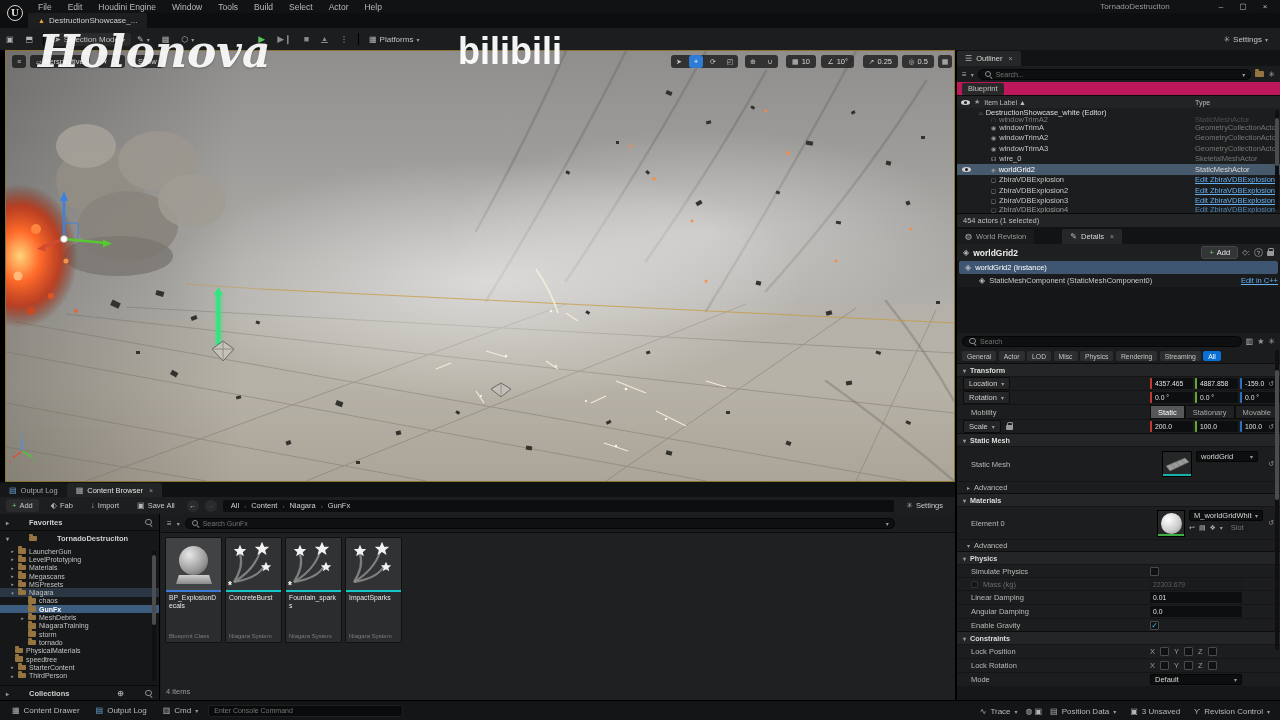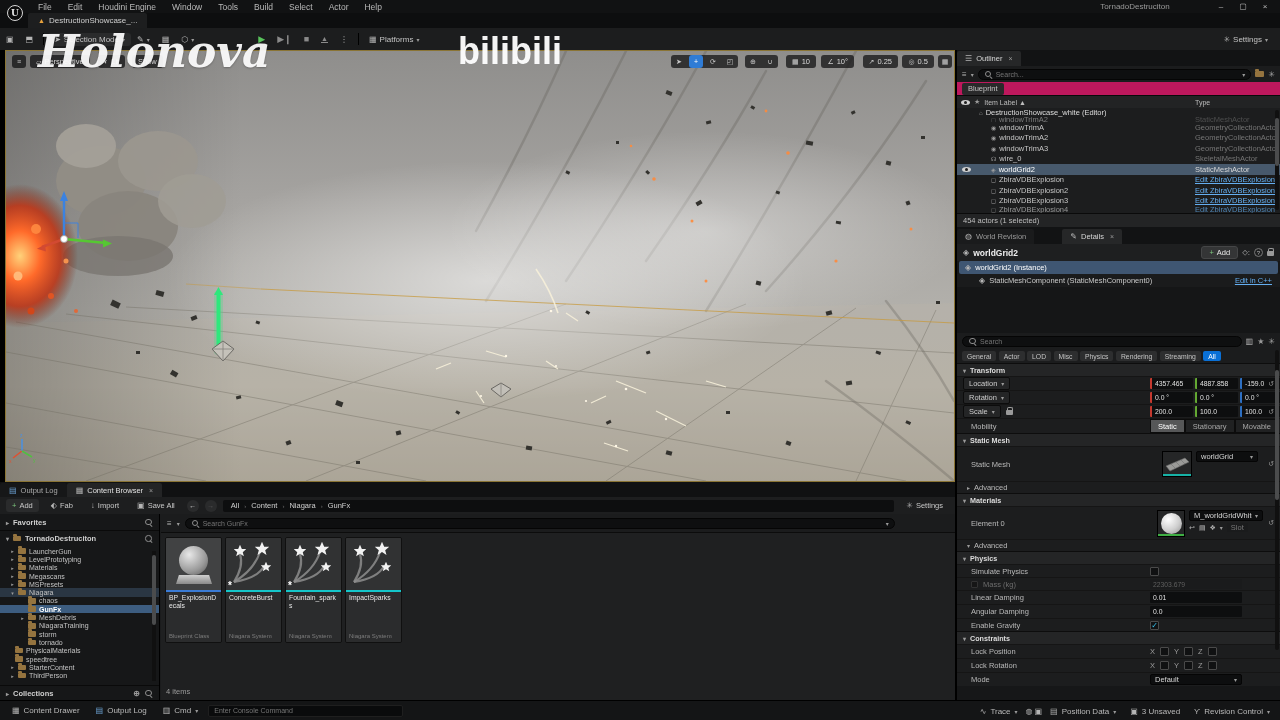--- a/index.html
+++ b/index.html
@@ -54,21 +54,21 @@
 .orow.sel .typ{color:#d6d6d6}
 .oico{font-size:6px;color:#9f9f9f}
 #outfooter{height:14px;display:flex;align-items:center;background:#232425;border-top:1px solid #0a0a0a;padding:0 6px;color:#bfbfbf}
 .vscroll{position:absolute;width:4px;background:#101010;border-radius:2px}
 .vthumb{position:absolute;left:0;width:4px;background:#4b4c4d;border-radius:2px}
 
 .dhdr{height:17px;display:flex;align-items:center;gap:4px;padding:0 6px;background:#1e1f20}
 #addbtn{background:#343536;border:1px solid #454647;border-radius:3px;padding:1px 7px;display:flex;gap:3px;align-items:center;color:#e8e8e8}
 .inst{height:13px;margin:0 2px;background:#3f5672;border-radius:2px;display:flex;align-items:center;gap:4px;padding:0 6px;color:#fff}
 .comp{height:13px;display:flex;align-items:center;gap:4px;padding:0 6px 0 22px;background:#1a1b1c;position:relative}
-.cpp{position:absolute;right:8px;color:#64aef0;text-decoration:underline}
+.cpp{position:absolute;right:2px;color:#64aef0;text-decoration:underline}
 #compvoid{height:46px;background:#151617}
 #dchips{height:14px;display:flex;align-items:center;gap:2.5px;padding:0 5px;background:#1b1c1d;font-size:6.8px}
 .dchip{background:#2d2e2f;border-radius:2px;padding:1.5px 5px;color:#c4c4c4}
 .dchip.on{background:#0a70d6;color:#fff}
 .sect{height:13px;display:flex;align-items:center;gap:4px;padding:0 6px;background:#242526;border-top:1px solid #0d0d0d;color:#dcdcdc;font-weight:bold;font-size:7.2px}
 .drow{display:flex;align-items:center;padding:0 6px;position:relative;background:#1c1d1e;border-top:1px solid #151515}
 .dlab{color:#b9b9b9}
 .dlab.dim2{color:#6d6d6d}
 .vals{position:absolute;left:193px;display:flex;gap:2px;align-items:center}
 .nf{width:43px;height:10.5px;background:#0d0e0f;border-radius:1px;color:#e0e0e0;font-size:6.8px;display:flex;align-items:center;padding:0 3px;overflow:hidden;white-space:nowrap}
@@ -103,21 +103,21 @@
 .lockI::before{content:"";position:absolute;top:-3px;left:1.2px;width:3.6px;height:3px;border:1px solid #9a9a9a;border-bottom:none;border-radius:2px 2px 0 0}
 
 #bottompanel{position:absolute;left:0;top:482px;width:955px;height:218px;background:#1b1c1d;font-size:7.5px}
 #btabs{height:15px;background:#101112;display:flex;align-items:flex-end}
 .btab{height:14px;display:flex;align-items:center;gap:4px;padding:0 9px;border-radius:2px 2px 0 0}
 #cbtoolbar{height:17px;background:#1d1e1f;display:flex;align-items:center;gap:6px;padding:0 6px}
 .navcirc{width:12px;height:12px;border-radius:50%;background:#2a2b2c;display:flex;align-items:center;justify-content:center;font-size:7px;color:#d0d0d0}
 #crumbbar{flex:1;height:12px;background:#0d0e0f;border-radius:2px;display:flex;align-items:center;gap:5px;padding:0 8px;color:#cfcfcf}
 .crumbsep{color:#6f6f6f;font-size:6px}
 #cbsidebar{position:absolute;left:0;top:32px;width:160px;height:186px;background:#161718;border-right:1px solid #000}
-.shead{height:17px;display:flex;align-items:center;gap:4px;padding:0 6px;font-weight:bold;color:#cfcfcf;border-bottom:1px solid #0a0a0a}
+.shead{height:17px;display:flex;align-items:center;gap:20px;padding:0 6px;font-weight:bold;color:#cfcfcf;border-bottom:1px solid #0a0a0a}
 .titem{height:8.3px;display:flex;align-items:center;gap:3px;font-size:7px;color:#c3c3c3;white-space:nowrap}
 .titem .arr{width:5px;font-size:5px;color:#9a9a9a;text-align:center;flex:none}
 .titem.hl{background:#2a3643}
 .titem.sel2{background:#3d5d80;color:#fff}
 .fold.sm{width:8px;height:5.5px}
 #treeScroll{position:absolute;left:152px;top:37px;width:4px;height:130px;background:#101010}
 #cbmain{position:absolute;left:161px;top:32px;width:794px;height:186px;background:#1f2021}
 #filterrow{height:19px;display:flex;align-items:center;gap:5px;padding:0 6px;background:#1b1c1d;border-bottom:1px solid #0c0c0c}
 .tile{position:absolute;width:57px;background:#262728;border:1px solid #101010;border-radius:2px;overflow:hidden}
 .tthumb{width:100%;height:52px;background:#363738;position:relative}
@@ -624,40 +624,40 @@
     <div class="tchip">
         <span>Rotation</span>
         <span class="chev">▾</span>
       </div>
     <div class="vals">
       <div class="nf ax-x">0.0 °</div>
       <div class="nf ax-y">0.0 °</div>
       <div class="nf ax-z">0.0 °</div>
     </div>
   </div>
-  <div class="drow" style="height:14px">
-    <div class="tchip">
-        <span>Scale</span>
-        <span class="chev">▾</span>
-      </div>
-    <span class="lockI" style="margin-left:5px"></span>
-    <div class="vals">
-      <div class="nf ax-x">200.0</div>
-      <div class="nf ax-y">100.0</div>
-      <div class="nf ax-z">100.0</div>
-    </div>
-    <span class="reset">↺</span>
-  </div>
   <div class="drow" style="height:15px">
     <span class="dlab" style="padding-left:8px">Mobility</span>
     <div class="segs">
       <span class="seg on">Static</span>
       <span class="seg">Stationary</span>
       <span class="seg">Movable</span>
     </div>
+  </div>
+  <div class="drow" style="height:14px">
+    <div class="tchip">
+        <span>Scale</span>
+        <span class="chev">▾</span>
+      </div>
+    <span class="lockI" style="margin-left:5px"></span>
+    <div class="vals">
+      <div class="nf ax-x">200.0</div>
+      <div class="nf ax-y">100.0</div>
+      <div class="nf ax-z">100.0</div>
+    </div>
+    <span class="reset">↺</span>
   </div>
 
   <div class="sect">
       <span class="chev">▾</span>
       <span>Static Mesh</span>
     </div>
   <div class="drow" style="height:35px">
     <span class="dlab" style="padding-left:8px">Static Mesh</span>
     <div style="position:absolute;left:205px;display:flex;gap:4px;align-items:flex-start;top:4px">
       <div class="thumbbox">

